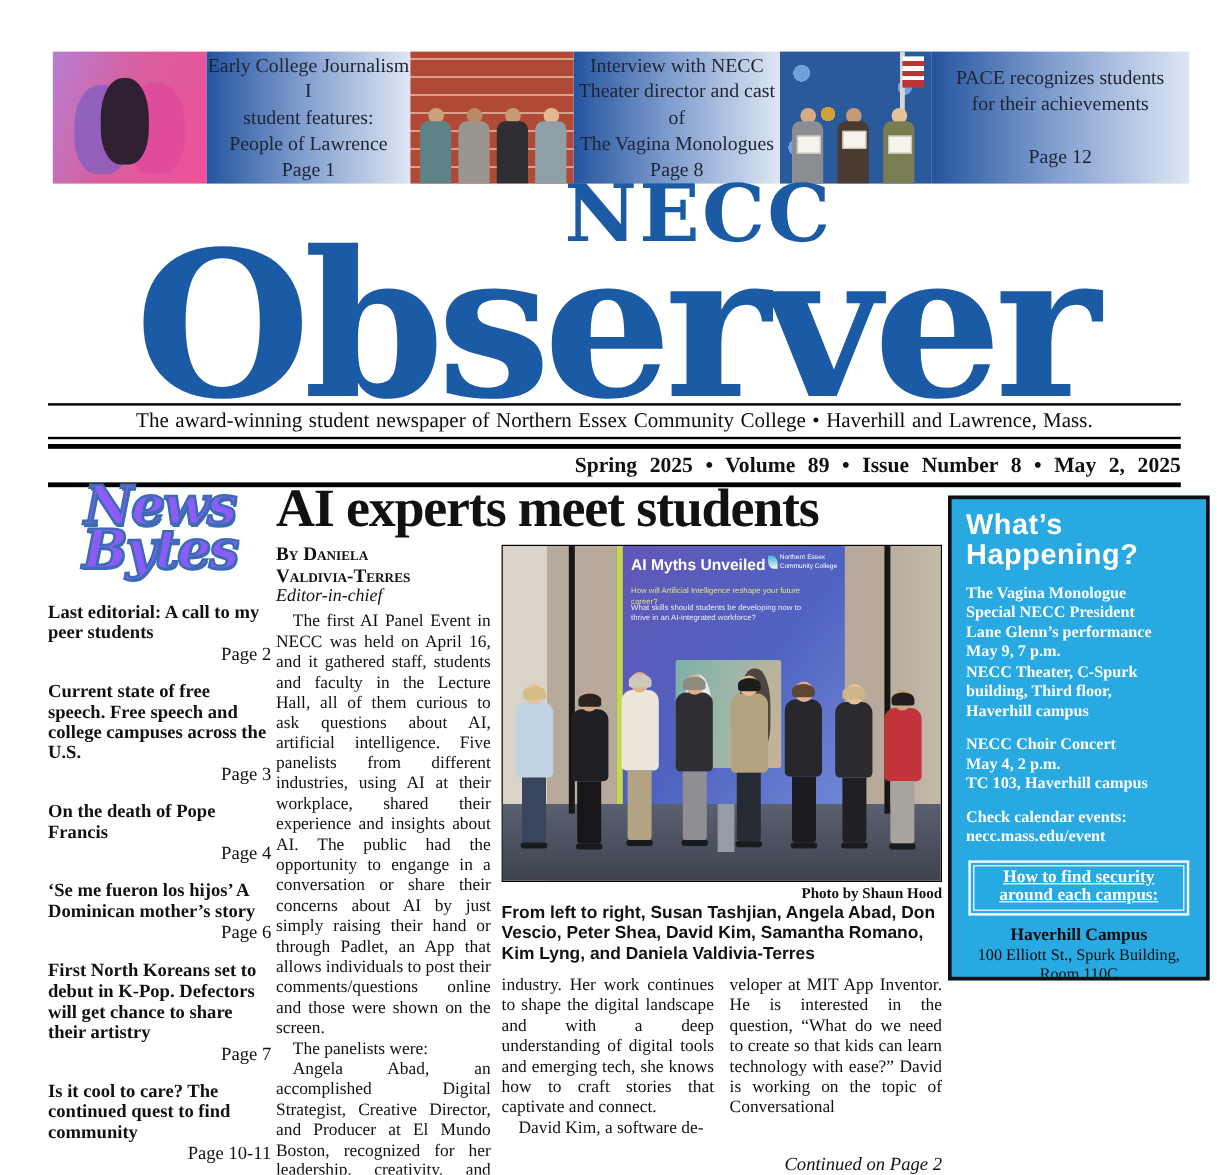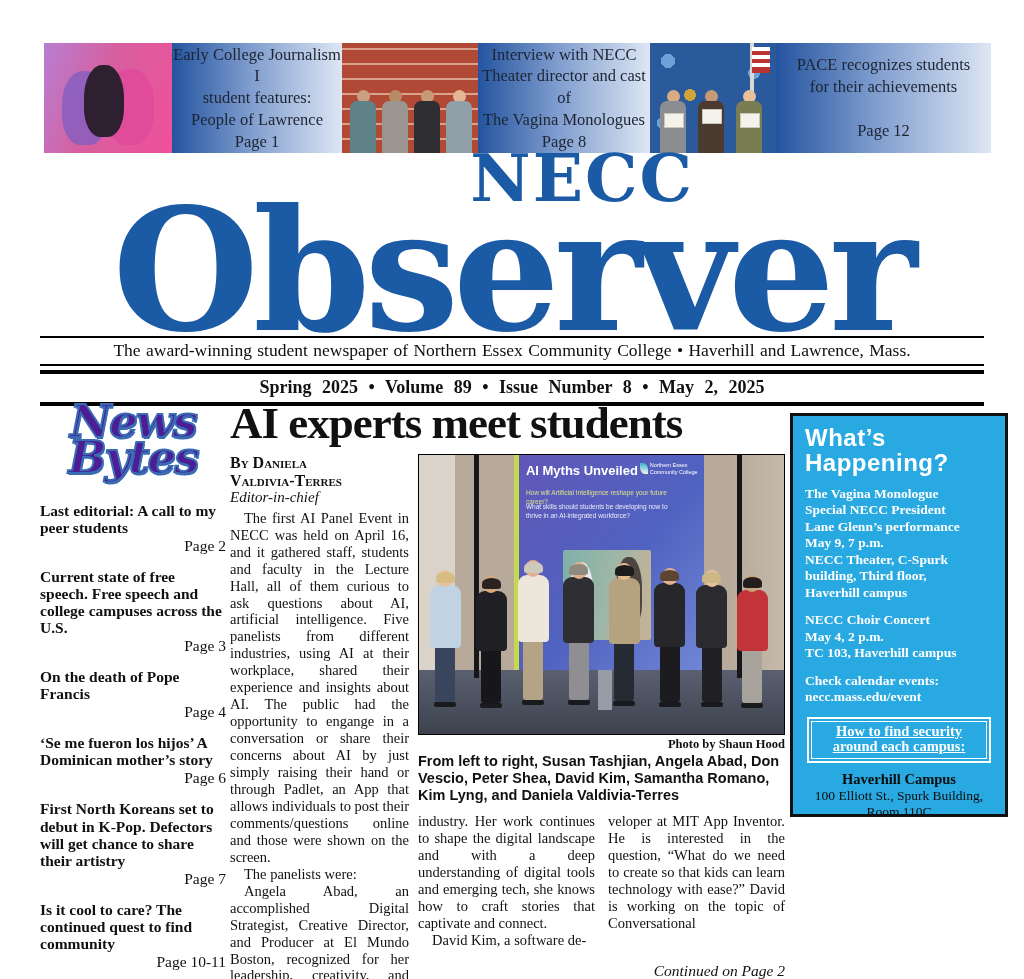--- a/index.html
+++ b/index.html
@@ -44,27 +44,27 @@
   .mast-o{font-size:168px;line-height:.76;letter-spacing:-6px;}
   .mast-col{display:flex;flex-direction:column;align-items:center;}
   .mast-kicker{font-size:66px;line-height:.9;letter-spacing:2px;}
   .mast-rest{font-size:168px;line-height:.76;letter-spacing:-6px;}
 
   
   .rulebar{position:absolute;left:40px;top:336px;width:944px;}
   .rule2{height:2px;background:#000;}
   .rule4{height:4px;background:#000;}
   .tagline{text-align:center;font-size:17.5px;padding:2px 0 3px;color:#0d0d0d;word-spacing:1px;}
-  .dateline{text-align:center;font-size:18px;font-weight:bold;padding:3px 0 4px;word-spacing:6px;}
+  .dateline{text-align:right;font-size:18px;font-weight:bold;padding:3px 0 4px;word-spacing:6px;}
   .gap4{height:4px;}
 
   
   .newsbytes{position:absolute;left:40px;top:404px;width:186px;}
   .nb-logo{text-align:center;font-family:"DejaVu Serif",serif;font-style:italic;font-weight:bold;
-           color:#4c1d95;-webkit-text-stroke:2px #3a6cb4;text-stroke:2px #3a6cb4;
+           color:#8b5cf6;-webkit-text-stroke:2px #3a6cb4;text-stroke:2px #3a6cb4;
            font-size:45px;line-height:.8;letter-spacing:-2px;margin-bottom:26px;
            text-shadow:1px 2px 0 #3a6cb4;}
   .nb-item{margin-bottom:13px;}
   .nb-title{font-weight:bold;font-size:15.5px;line-height:1.1;}
   .nb-page{text-align:right;font-size:15.5px;margin-top:1px;}
 
   
   .article{position:absolute;left:230px;top:401px;width:555px;}
   .headline{font-size:45px;font-weight:bold;letter-spacing:-1px;line-height:1;
             margin:0 0 8px 0;white-space:nowrap;}

